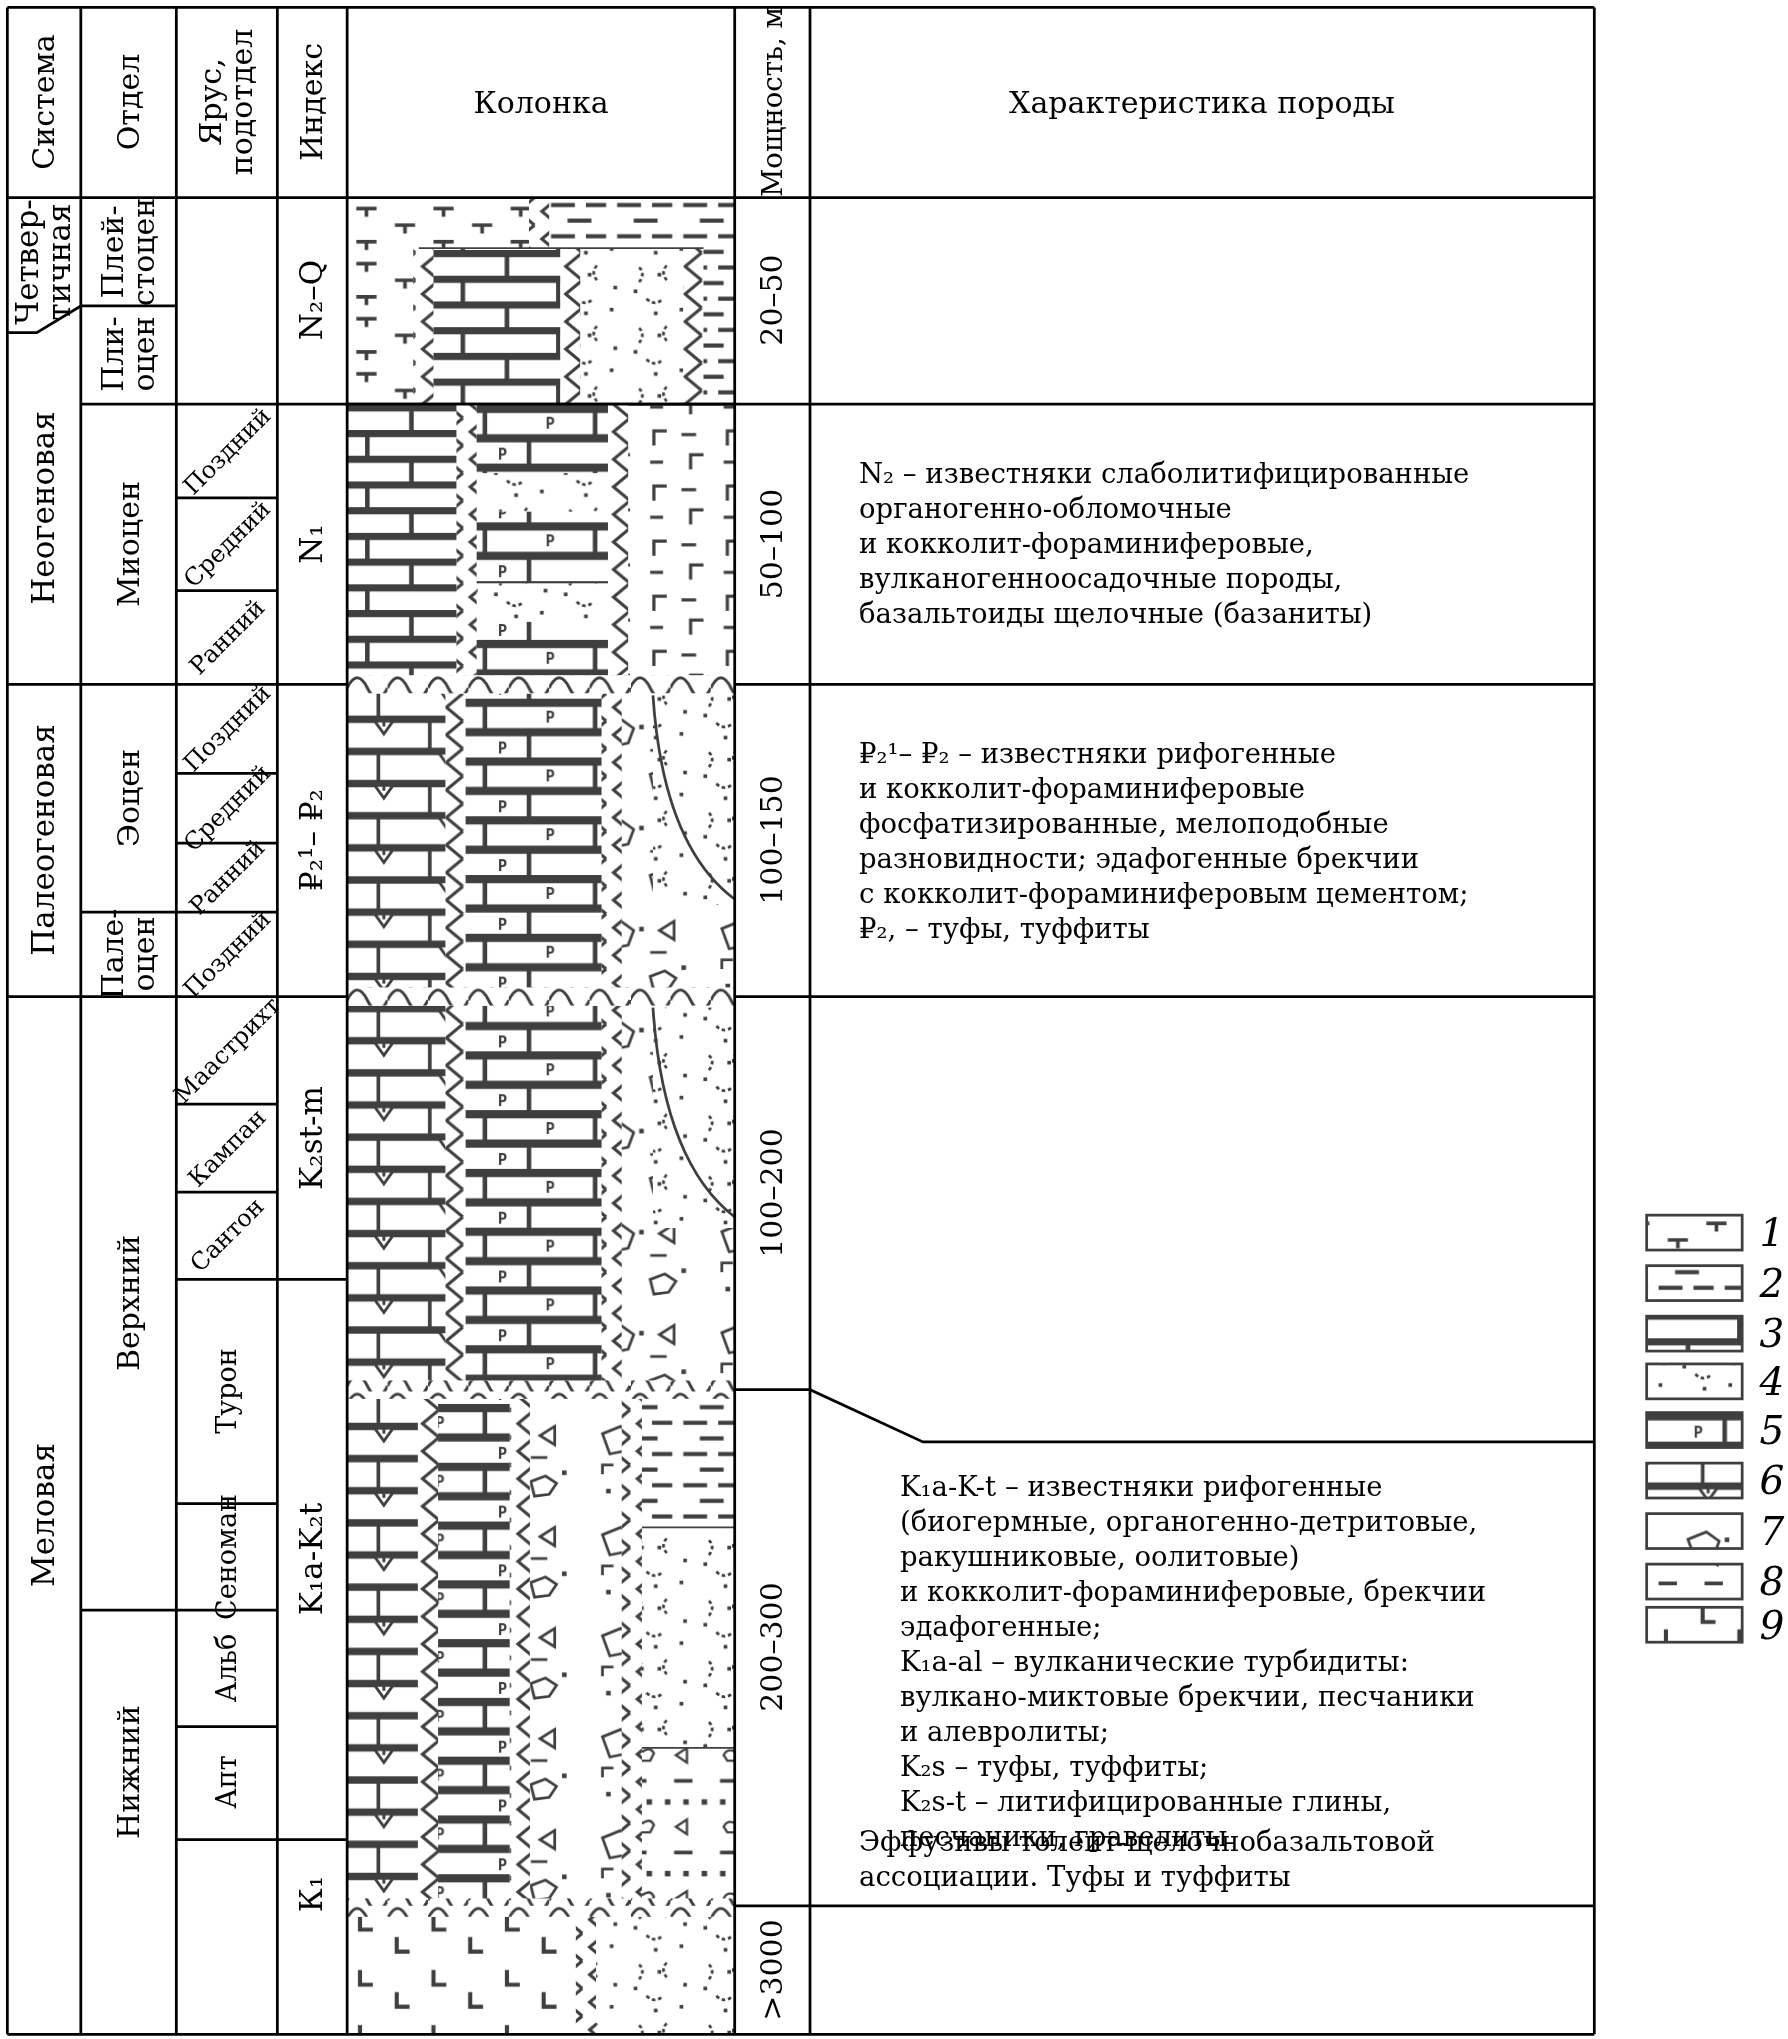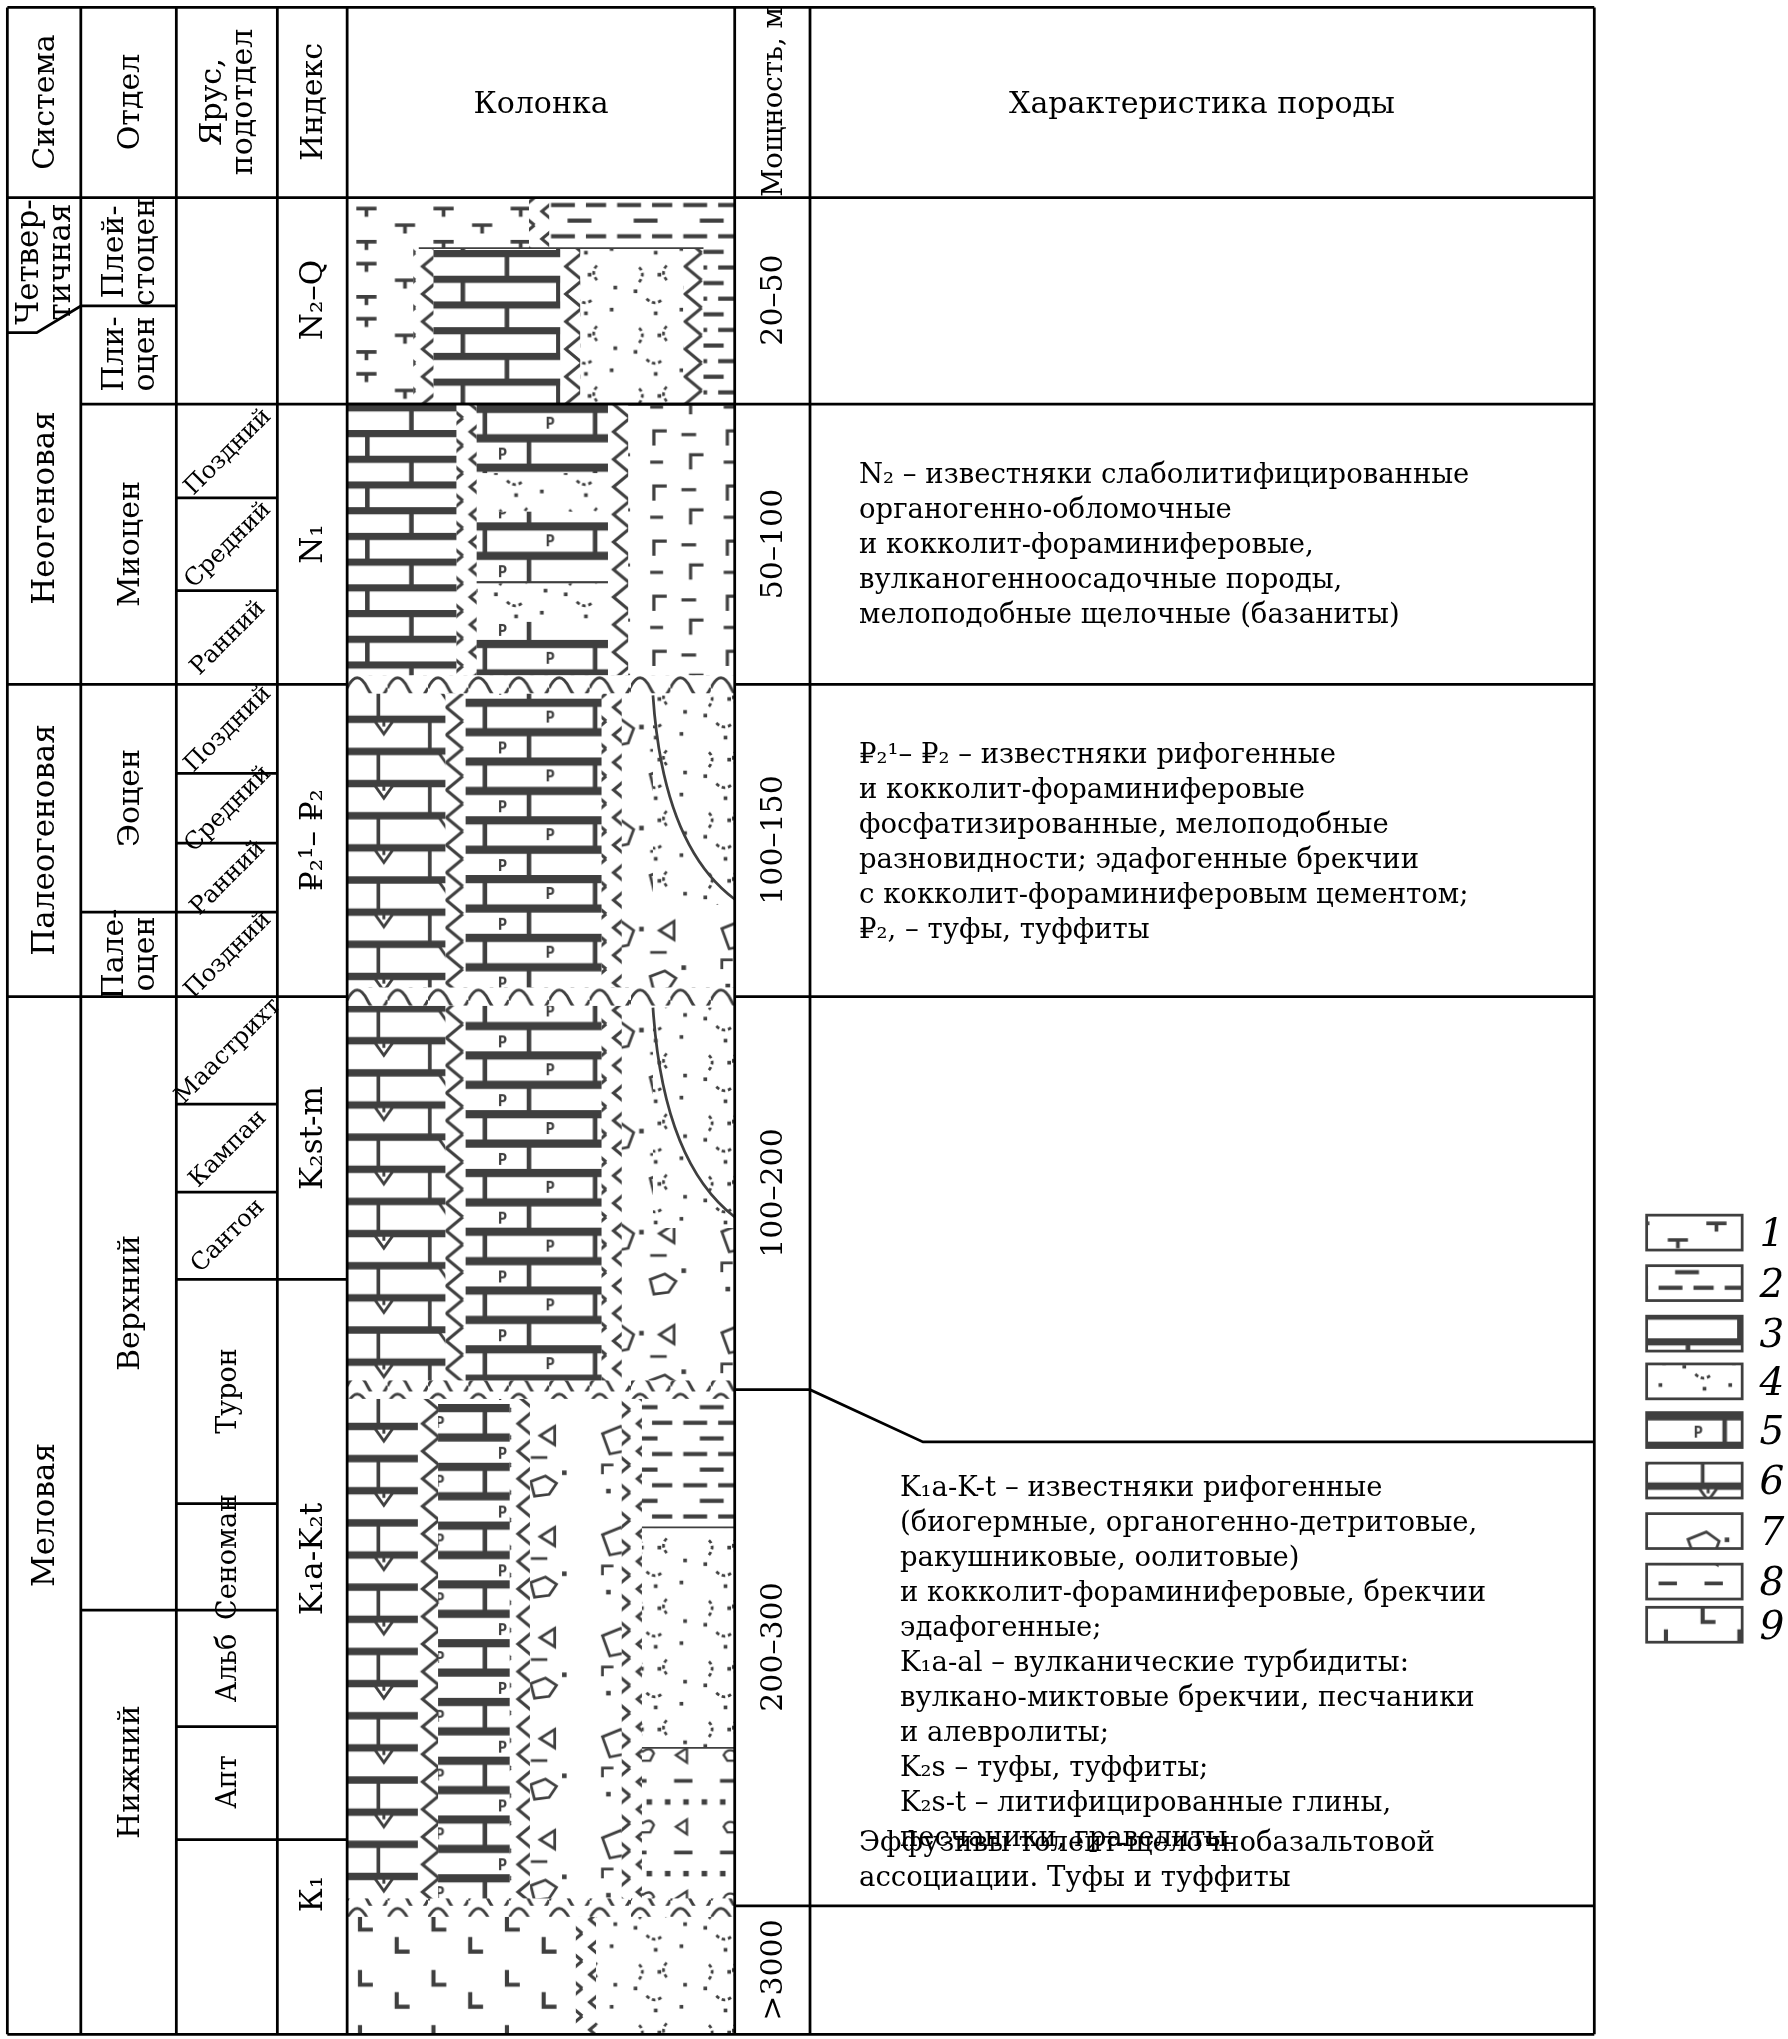--- a/index.html
+++ b/index.html
@@ -257,21 +257,21 @@
   <div class="vlabel fs-thk" style="left:772px;top:544px">50–100</div>
   <div class="vlabel fs-thk" style="left:772px;top:840px">100–150</div>
   <div class="vlabel fs-thk" style="left:772px;top:1193px">100–200</div>
   <div class="vlabel fs-thk" style="left:772px;top:1647px">200–300</div>
   <div class="vlabel fs-thk" style="left:772px;top:1970px">&gt;3000</div>
 
   <div class="chars" style="left:859px;top:456px">N₂ – известняки слаболитифицированные
 органогенно-обломочные
 и кокколит-фораминиферовые,
 вулканогенноосадочные породы,
-мелоподобные щелочные (базаниты)</div>
+базальтоиды щелочные (базаниты)</div>
   <div class="chars" style="left:859px;top:736px">₽₂¹– ₽₂ – известняки рифогенные
 и кокколит-фораминиферовые
 фосфатизированные, мелоподобные
 разновидности; эдафогенные брекчии
 с кокколит-фораминиферовым цементом;
 ₽₂, – туфы, туффиты</div>
   <div class="chars" style="left:900px;top:1469px">K₁a-K-t – известняки рифогенные
 (биогермные, органогенно-детритовые,
 ракушниковые, оолитовые)
 и кокколит-фораминиферовые, брекчии

